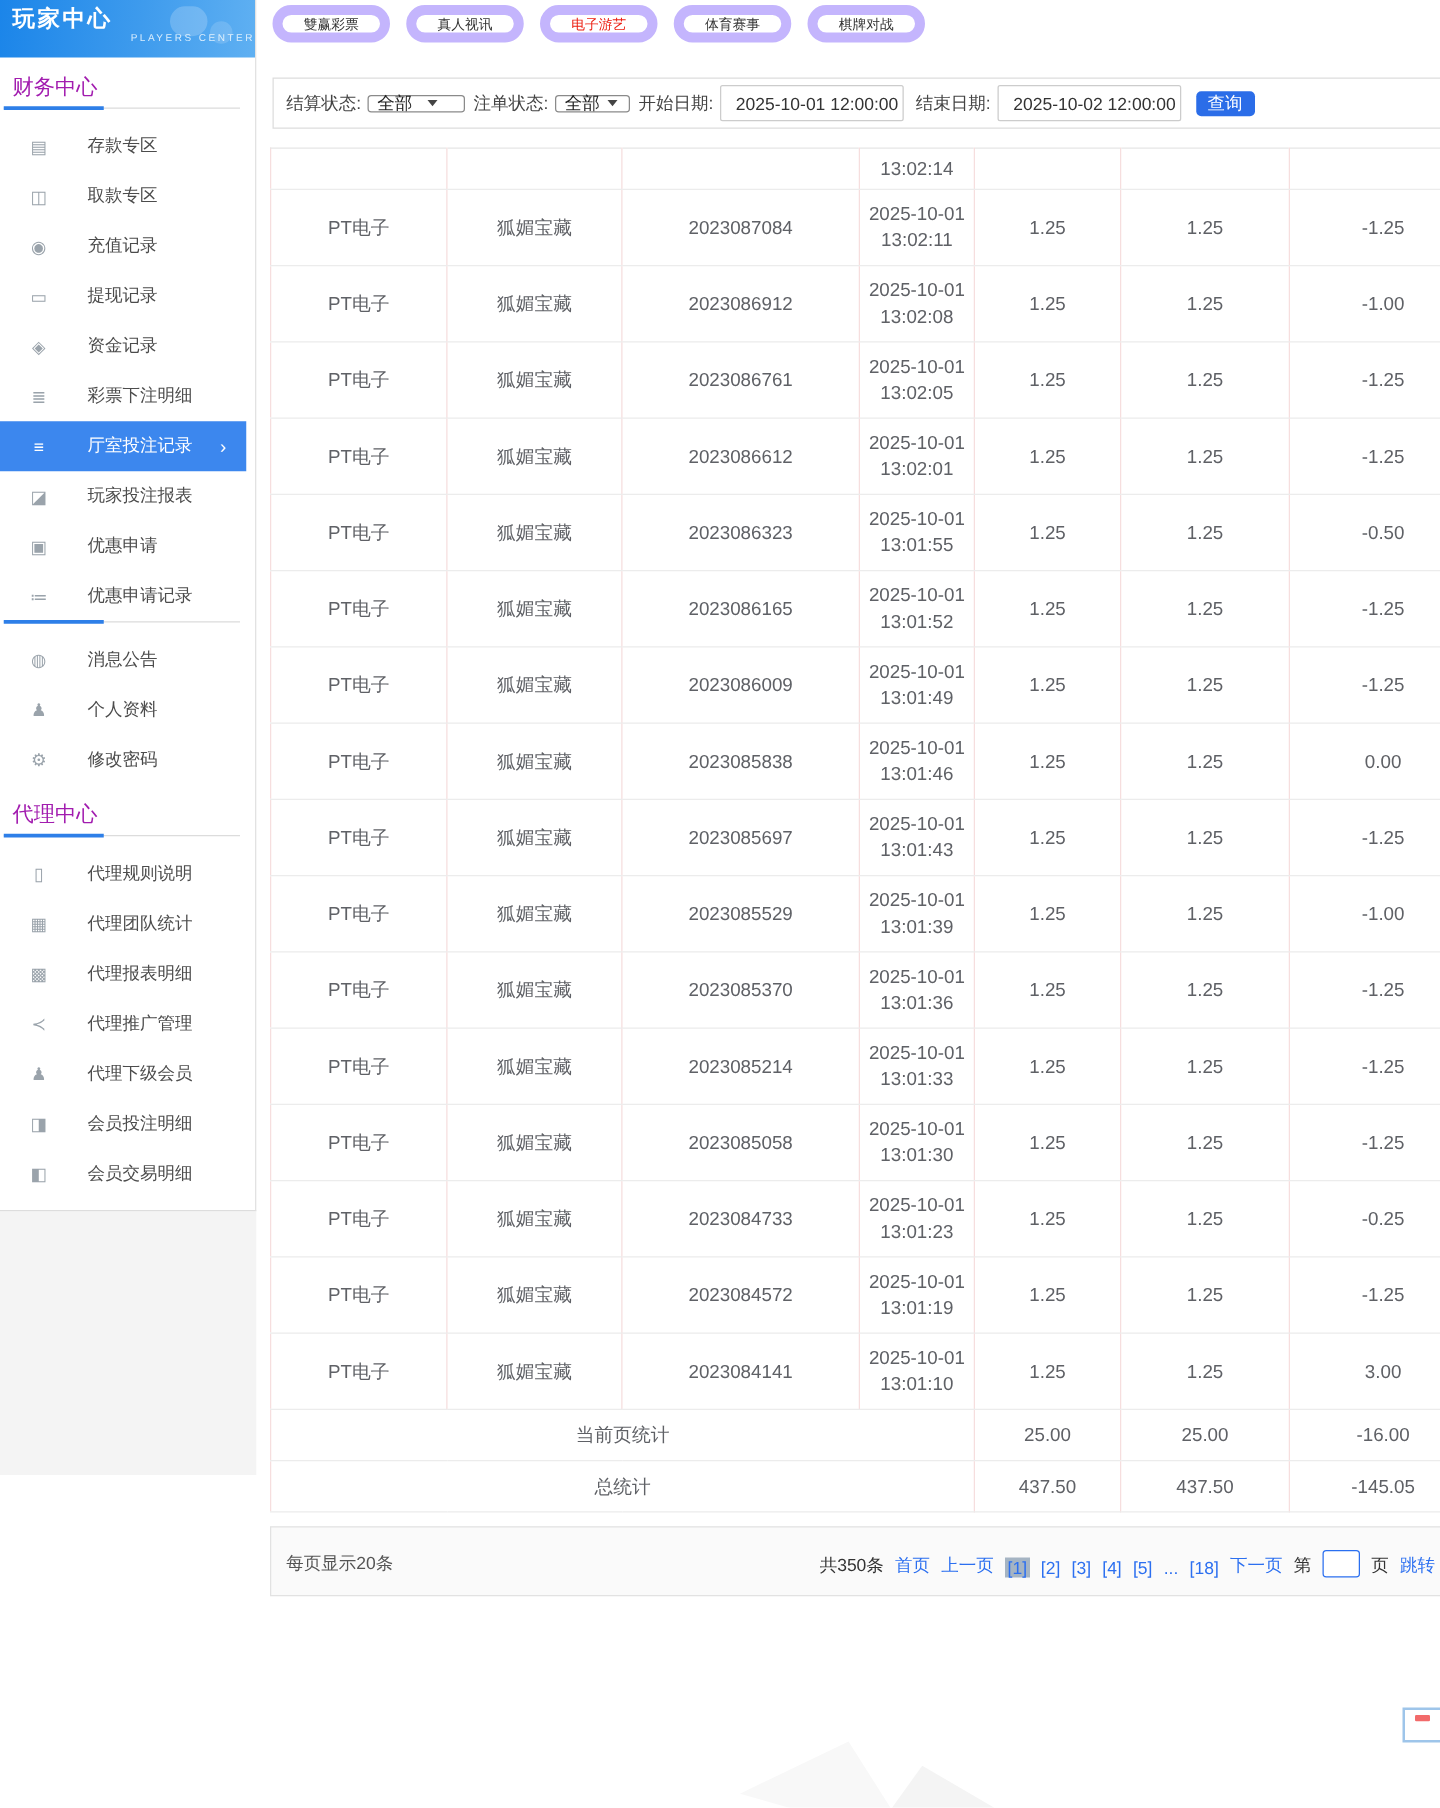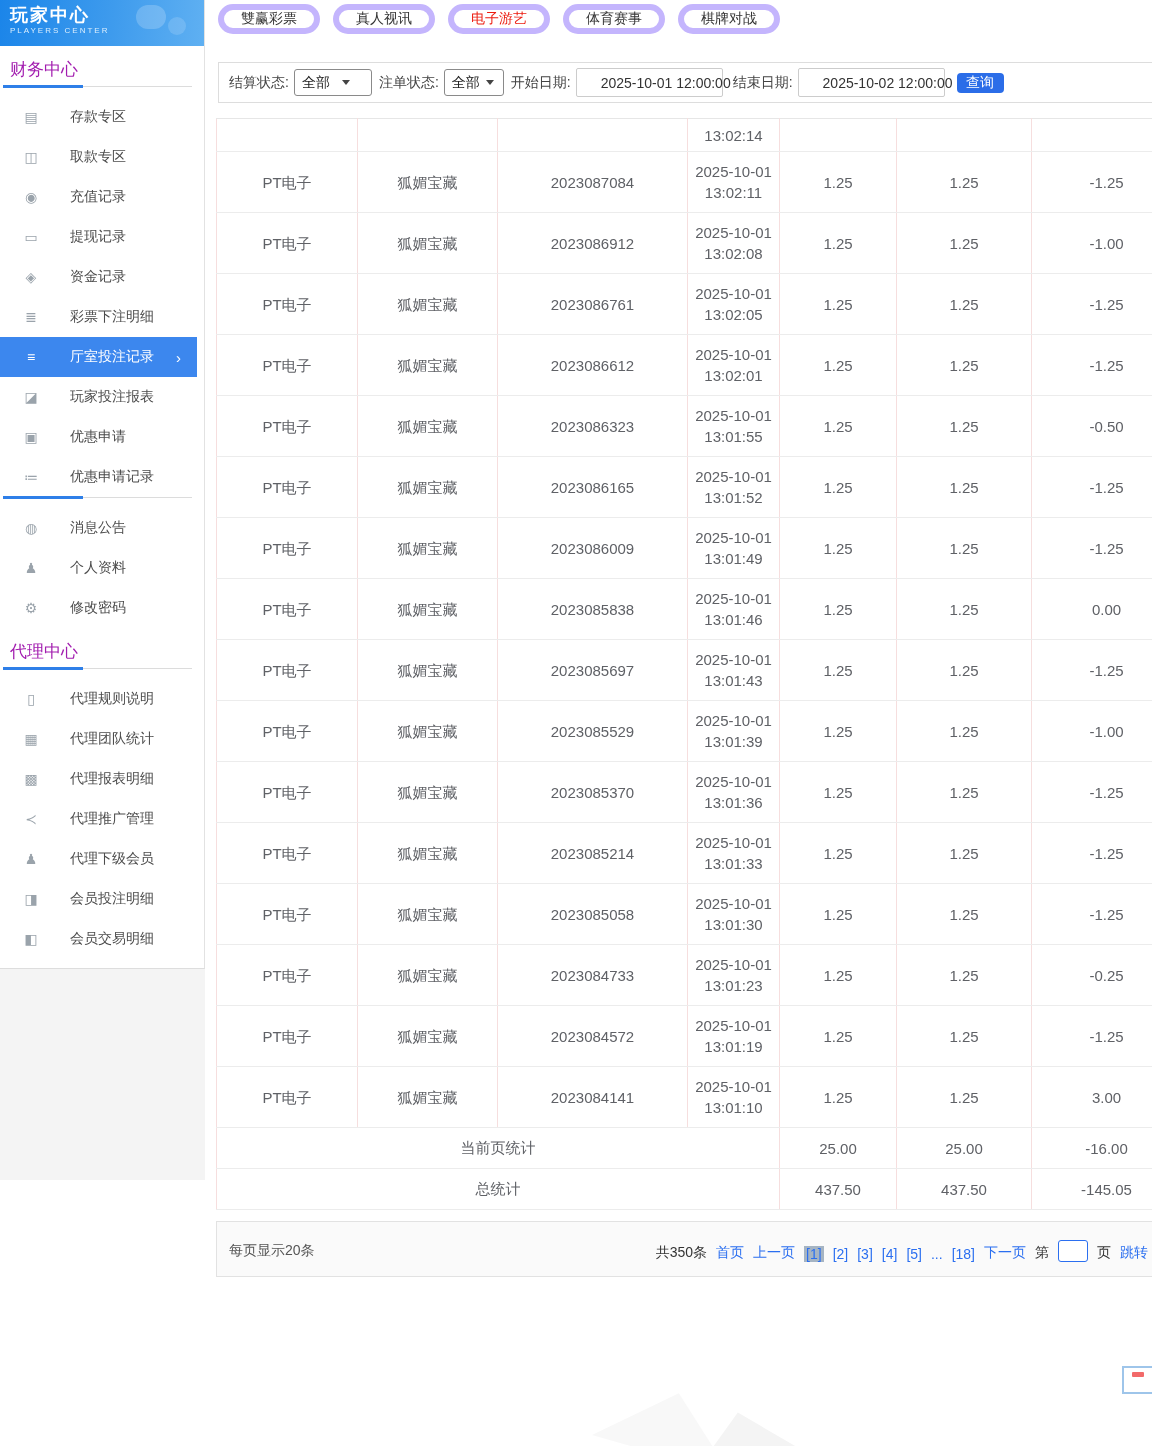--- a/index.html
+++ b/index.html
@@ -6,48 +6,48 @@
   body{
     width:1152px;height:1446px;position:relative;overflow:hidden;
     background:#ffffff;font-family:"Liberation Sans","DejaVu Sans",sans-serif;
   }
   
   .sidebar{position:absolute;left:0;top:0;width:205px;height:1180px;background:#f4f4f4;}
   .side-panel{background:#fff;border-right:1px solid #e2e2e2;border-bottom:1px solid #ddd;padding-bottom:9px;}
   .side-header{height:46px;background:linear-gradient(95deg,#1b85e9 0%,#3e9bed 55%,#5fb0f2 100%);
     position:relative;color:#fff;padding:5px 0 0 10px;box-sizing:border-box;overflow:hidden;}
   .side-title{font-size:18px;font-weight:bold;letter-spacing:2px;line-height:20px;}
-  .side-sub{font-size:8px;color:#d9edfd;letter-spacing:2px;margin-top:1px;}
+  .side-sub{font-size:8px;color:#d9edfd;letter-spacing:2px;margin-top:1px;text-align:right;}
   .pad-deco{position:absolute;right:16px;top:3px;width:60px;height:36px;}
   .pad-deco::before{content:"";position:absolute;right:22px;top:2px;width:30px;height:24px;border-radius:13px;background:rgba(255,255,255,0.20);}
   .pad-deco::after{content:"";position:absolute;right:2px;top:14px;width:18px;height:18px;border-radius:50%;background:rgba(255,255,255,0.15);}
   .side-section-title{color:#a21caf;font-size:17px;padding:14px 0 6px 10px;line-height:20px;}
   .side-rule{height:1px;background:#dcdcdc;margin:0 12px 10px 3px;position:relative;}
   .side-rule::before{content:"";position:absolute;left:0;top:-1px;width:80px;height:3px;background:#2e7fe8;}
   .side-item{height:40px;display:flex;align-items:center;cursor:pointer;position:relative;width:197px;}
   .side-item .icon{width:18px;margin-left:22px;color:#9aa3ab;font-size:14px;text-align:center;flex:0 0 18px;}
   .side-item .label{margin-left:30px;font-size:14px;color:#4c4c4c;}
   .side-item.active{background:#3c87ee;}
   .side-item.active .icon,.side-item.active .label{color:#fff;}
   .side-item .chev{position:absolute;right:16px;color:#fff;font-size:15px;}
   
   .main{position:absolute;left:216px;top:0;width:960px;height:1446px;}
   .tabs{position:absolute;top:4px;left:2px;display:flex;gap:13px;}
-  .tab{height:30px;padding:0 17px;border:6px solid #c4b5fd;border-radius:17px;background:#fff;
-    font-size:14px;color:#333;display:flex;align-items:center;cursor:pointer;box-sizing:border-box;white-space:nowrap;}
+  .tab{height:30px;padding:0 17px;border:8px solid #c4b5fd;border-radius:17px;background:#fff;
+    font-size:11px;color:#333;display:flex;align-items:center;cursor:pointer;box-sizing:border-box;white-space:nowrap;}
   .tab.active{color:#ec1c0f;}
   .filterbar{position:absolute;top:62px;left:2px;width:958px;height:41px;border:1px solid #ddd;background:#fff;
     display:flex;align-items:center;padding-left:10px;box-sizing:border-box;font-size:14px;color:#444;}
   .flabel{margin-right:5px;white-space:nowrap;}
-  .fselect{border:1px solid #8a8a8a;border-radius:3px;height:27px;display:flex;align-items:center;
+  .fselect{border:1px solid #8a8a8a;border-radius:3px;height:14px;display:flex;align-items:center;
     padding:0 7px;background:#fff;margin-right:7px;cursor:pointer;color:#222;box-sizing:border-box;}
   .fselect .caret{width:0;height:0;border-left:4px solid transparent;border-right:4px solid transparent;border-top:5px solid #444;margin-left:12px;}
   .fselect.small .caret{margin-left:6px;}
   .finput{border:1px solid #ccc;border-radius:2px;height:29px;width:147px;display:flex;align-items:center;
-    padding-left:24px;color:#333;background:#fff;margin-right:10px;box-sizing:border-box;white-space:nowrap;}
+    padding-left:12px;color:#333;background:#fff;margin-right:10px;box-sizing:border-box;white-space:nowrap;}
   .searchbtn{width:47px;height:20px;background:#2b6de8;color:#fff;border:none;border-radius:4px;font-size:14px;cursor:pointer;margin-left:2px;}
   
   .btable{position:absolute;top:118px;left:0;width:965px;border-collapse:collapse;table-layout:fixed;background:#fff;
     border-top:1px solid #e6e6e6;border-left:1px solid #f6dede;}
   .btable td{border-right:1px solid #f6dede;border-bottom:1px solid #ececec;text-align:center;
     font-size:15px;color:#5f6166;padding:0;overflow:hidden;}
   tr.partial td{height:32px;}
   tr.data td{height:60px;line-height:21px;}
   tr.summary td{height:40px;}
   .dt{line-height:21px;}

